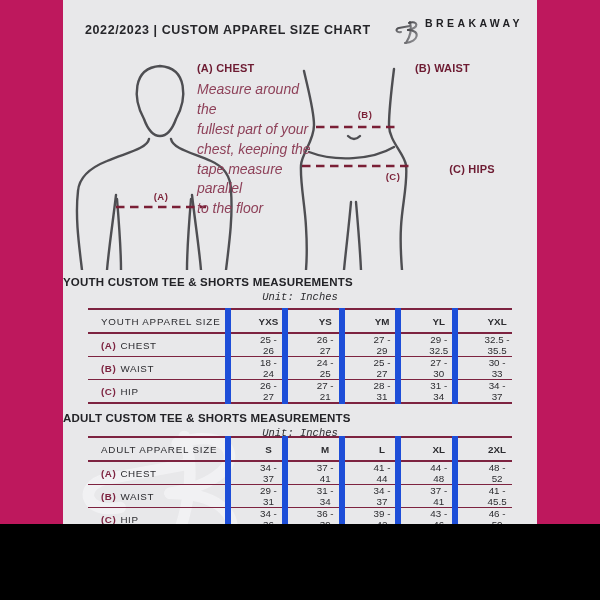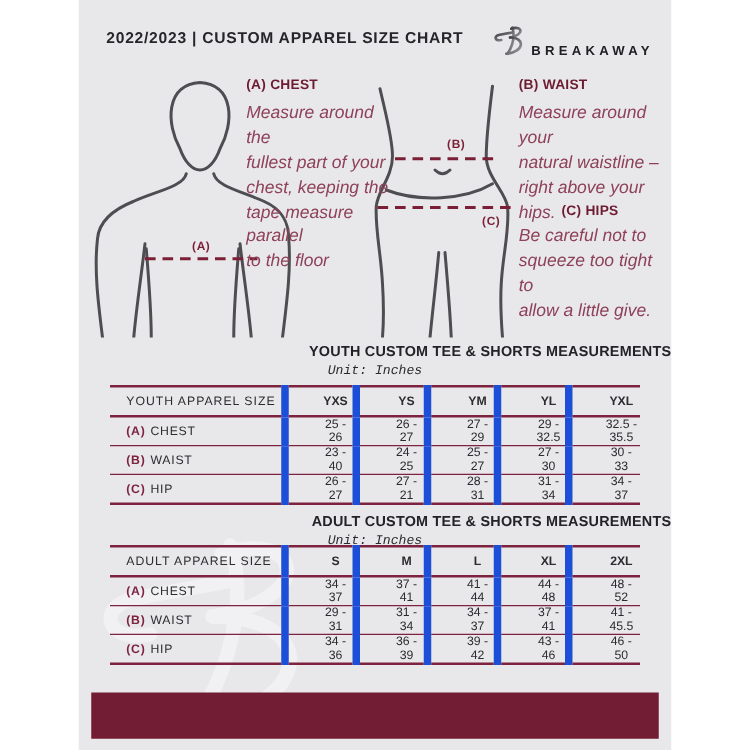--- a/index.html
+++ b/index.html
@@ -1,44 +1,44 @@
 <!DOCTYPE html>
 <html><head>
 <meta charset="utf-8">
 <style>
   html,body{margin:0;padding:0;background:#000;}
-  .stage{position:relative;width:600px;height:600px;background:#ffffff;overflow:hidden;
+  .stage{position:relative;width:600px;height:524px;background:#be185d;overflow:hidden;
          font-family:"Liberation Sans", sans-serif;}
   .page{position:absolute;left:63px;top:0;width:474px;height:600px;background:#e8e8ea;}
 
   
   .hdr-title{position:absolute;left:22px;top:23px;font-size:12.5px;font-weight:bold;
              letter-spacing:0.6px;color:#26262a;white-space:nowrap;}
-  .brand{position:absolute;right:14px;top:17px;display:flex;align-items:flex-end;gap:5px;}
+  .brand{position:absolute;right:14px;top:17px;display:flex;align-items:flex-start;gap:5px;}
   .brand-name{font-size:10.5px;font-weight:bold;letter-spacing:3.4px;color:#202024;}
 
   
   .guide{position:absolute;}
   .guide-h{font-size:11px;font-weight:bold;color:#6d1b32;letter-spacing:0.2px;}
   .guide-p{margin-top:6px;font-size:14px;font-style:italic;color:#8e4159;
            line-height:1.42;white-space:pre-line;}
   .g-chest{left:134px;top:62px;width:122px;}
   .g-waist{left:352px;top:62px;width:114px;}
   .g-hips{left:352px;top:163px;width:114px;text-align:center;}
 
   
   .fig{position:absolute;}
   .fig-torso{left:10px;top:55px;}
   .fig-lower{left:227px;top:55px;}
   .body{stroke:#4e4e52;stroke-width:2.4;fill:none;stroke-linecap:round;}
   .dash{stroke:#7a1f36;stroke-width:2.4;stroke-dasharray:8.5 5.5;fill:none;}
   .marker{font-size:9.5px;font-weight:bold;fill:#7a1f36;letter-spacing:0.5px;text-anchor:middle;}
 
   
-  .sec-title{position:absolute;left:0;width:474px;text-align:right;font-weight:bold;
+  .sec-title{position:absolute;left:0;width:474px;text-align:left;font-weight:bold;
              font-size:11.5px;color:#232327;letter-spacing:0.2px;}
   .sec-unit{position:absolute;left:0;width:474px;text-align:center;font-style:italic;
             font-size:10.5px;color:#2b2b2f;font-family:Liberation Mono, monospace;}
   .t-youth-title{top:276px;} .t-youth-unit{top:291px;}
   .t-adult-title{top:412px;} .t-adult-unit{top:427px;}
 
   
   .size-table{position:absolute;left:25px;width:424px;border-collapse:collapse;
               table-layout:fixed;z-index:1;}
   .tbl-youth{top:308px;} .tbl-adult{top:436px;}
@@ -112,26 +112,20 @@
     <div class="guide g-chest">
       <div class="guide-h">(A) CHEST</div>
       <div class="guide-p">Measure around the
 fullest part of your
 chest, keeping the
 tape measure parallel
 to the floor</div>
     </div>
     <div class="guide g-waist">
       <div class="guide-h">(B) WAIST</div>
-      <div class="guide-p">Measure around your
-natural waistline –
-right above your hips.
-Be careful not to
-squeeze too tight to
-allow a little give.</div>
     </div>
     <div class="guide g-hips">
       <div class="guide-h">(C) HIPS</div>
     </div>
 
     <svg class="watermark" width="190" height="185" viewBox="0 0 26 26">
       <g fill="none" stroke="#fafafc" stroke-width="1.6" stroke-linecap="round">
         <path d="M15,3 C17,9 15,17 11,23"></path>
         <path d="M14,4 C23,1 25,9 13,11"></path>
         <path d="M13,11 C26,11 24,22 10,23"></path>
@@ -164,21 +158,21 @@
         <tr>
           <td class="label-cell"><span class="prefix">(A)</span><span>CHEST</span></td>
           <td>25 - 26</td>
           <td>26 - 27</td>
           <td>27 - 29</td>
           <td>29 - 32.5</td>
           <td>32.5 - 35.5</td>
         </tr>
         <tr>
           <td class="label-cell"><span class="prefix">(B)</span><span>WAIST</span></td>
-          <td>23 - 40</td>
+          <td>18 - 24</td>
           <td>24 - 25</td>
           <td>25 - 27</td>
           <td>27 - 30</td>
           <td>30 - 33</td>
         </tr>
         <tr>
           <td class="label-cell"><span class="prefix">(C)</span><span>HIP</span></td>
           <td>26 - 27</td>
           <td>27 - 21</td>
           <td>28 - 31</td>

